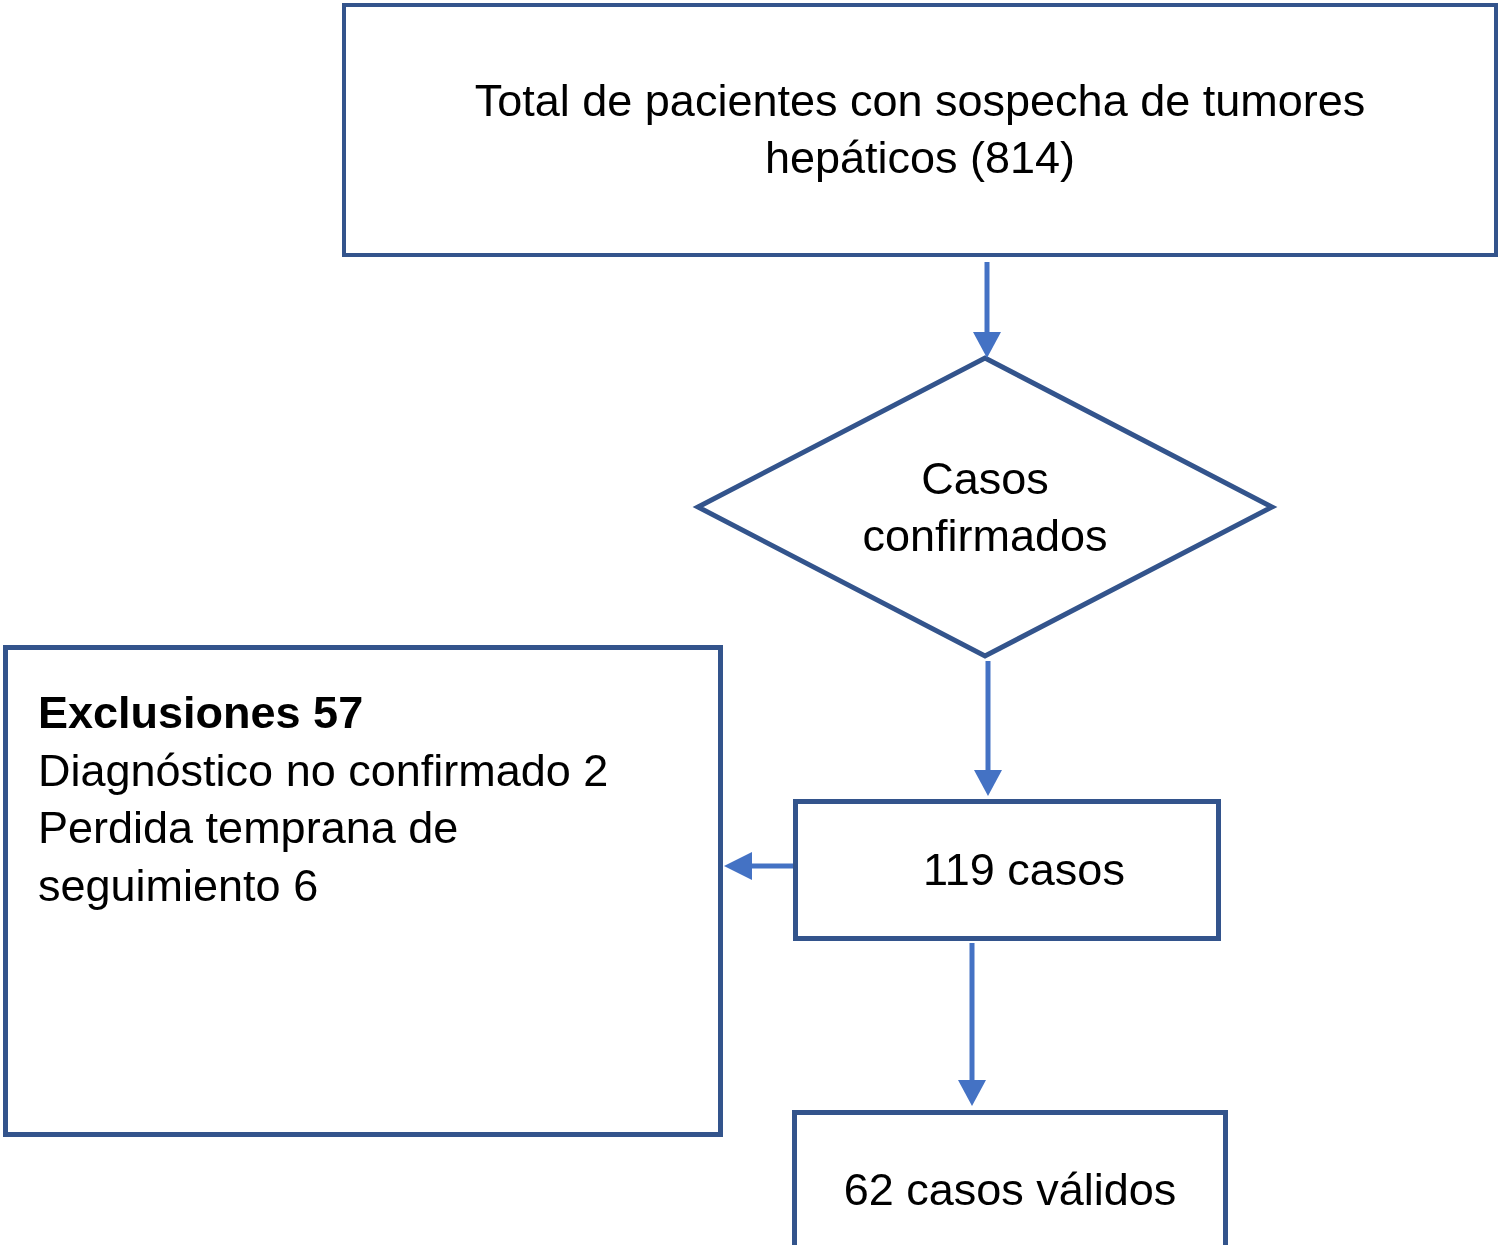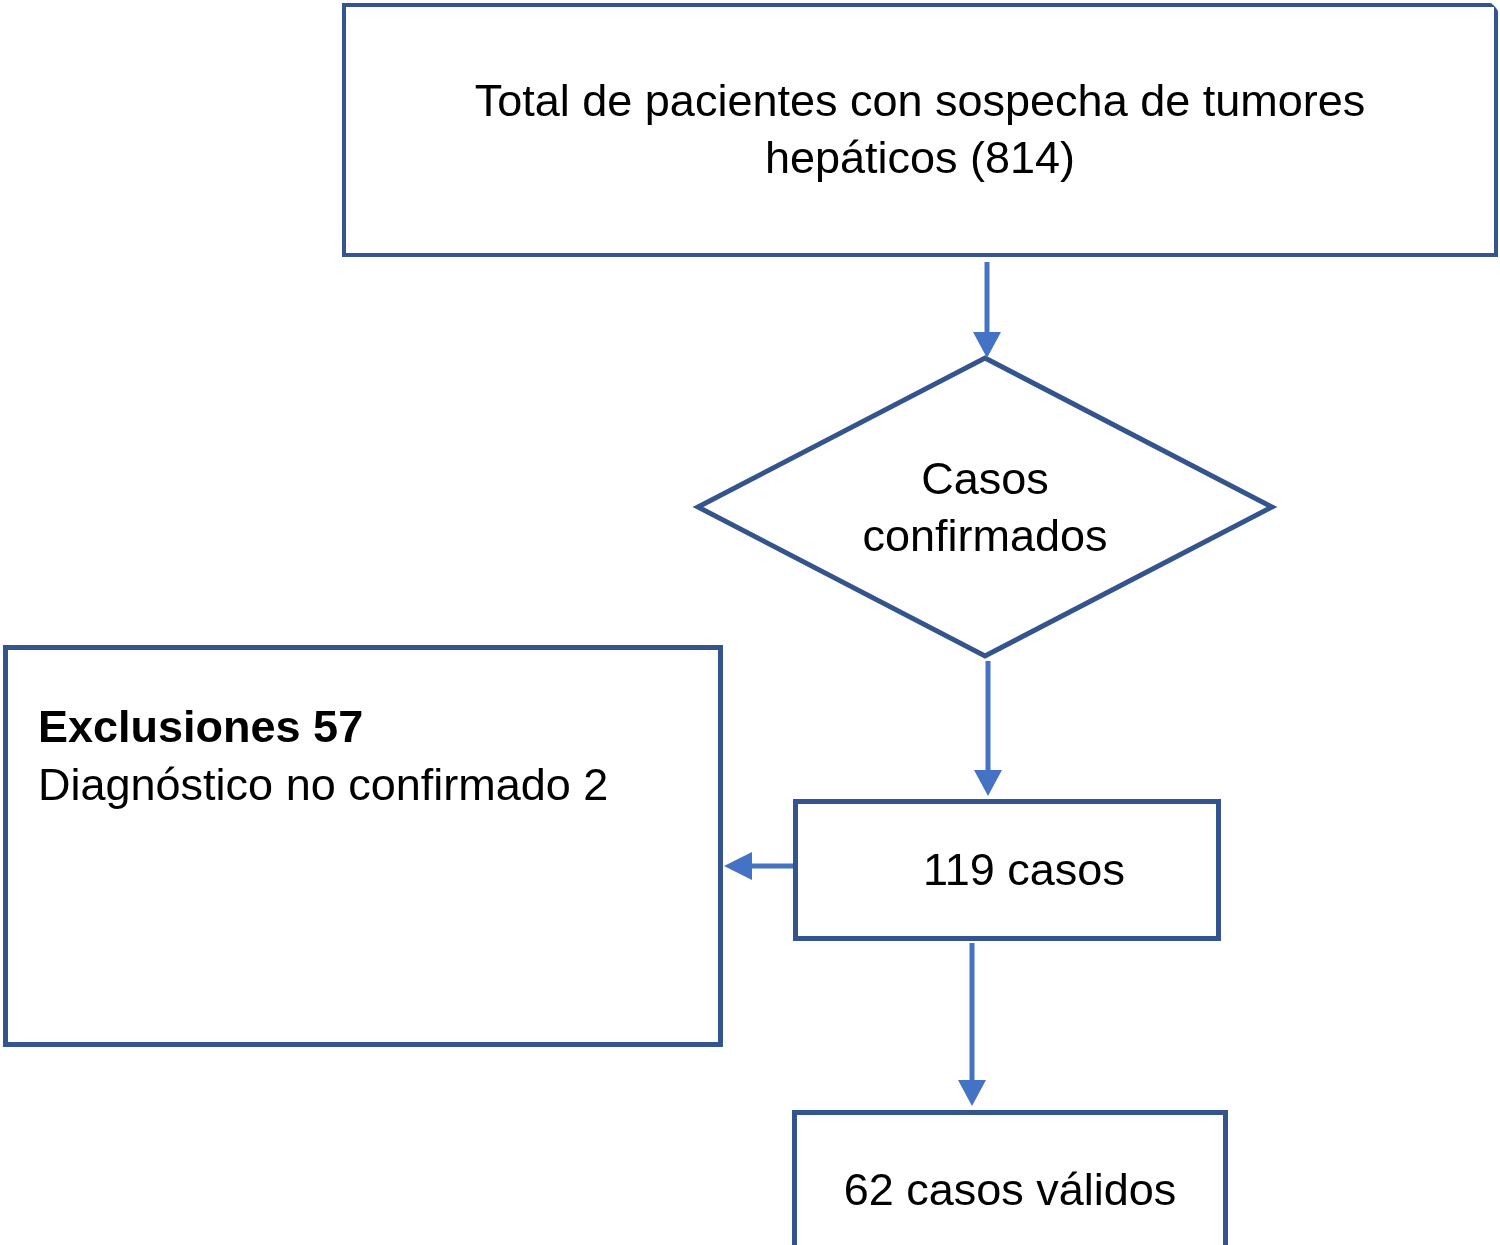--- a/index.html
+++ b/index.html
@@ -9,39 +9,38 @@
     --bg-color:#ffffff;
   }
   html,body{margin:0;padding:0;background:var(--bg-color);}
   .canvas{
     position:relative;
     width:1500px;height:1245px;
     background:var(--bg-color);
     font-family:"Liberation Sans",sans-serif;
     color:var(--text-color);
     overflow:hidden;
-    border-radius:20px;
   }
   .layer{position:absolute;left:0;top:0;width:1500px;height:1245px;}
   .node{
     position:absolute;
     box-sizing:border-box;
     border:5px solid var(--border-color);
     background:transparent;
     display:flex;align-items:center;justify-content:center;
     text-align:center;
     font-size:45px;line-height:1.26;
   }
   .node--total{left:342px;top:3px;width:1156px;height:254px;border-width:4px;padding:0 58px;}
   .node--cases{left:793px;top:799px;width:428px;height:142px;padding-left:34px;}
   .node--valid{left:792px;top:1110px;width:436px;height:161px;}
   .node--exclusions{
-    left:3px;top:645px;width:720px;height:402px;
+    left:3px;top:645px;width:720px;height:492px;
     display:block;text-align:left;
-    padding:48px 48px 0 30px;
+    padding:34px 48px 0 30px;
     font-size:45px;line-height:1.28;
   }
   .excl-title{font-weight:bold;}
   .diamond-label{
     position:absolute;left:815px;top:420px;width:340px;height:175px;
     display:flex;align-items:center;
     text-align:center;font-size:45px;line-height:1.26;
   }
   .connector-line{stroke:var(--arrow-color);stroke-width:5;}
   .connector-head{fill:var(--arrow-color);}
@@ -81,20 +80,21 @@
     <span>Total de pacientes con sospecha de tumores hepáticos (814)</span>
   </div>
 
   <div class="diamond-label">
     <span>Casos confirmados</span>
   </div>
 
   <div class="node node--exclusions">
     <div class="excl-title">Exclusiones 57</div>
     <div>Diagnóstico no confirmado 2</div>
+    <div>Perdida temprana de seguimiento 6</div>
   </div>
 
   <div class="node node--cases">
     <span>119 casos</span>
   </div>
 
   <div class="node node--valid">
     <span>62 casos válidos</span>
   </div>
 

